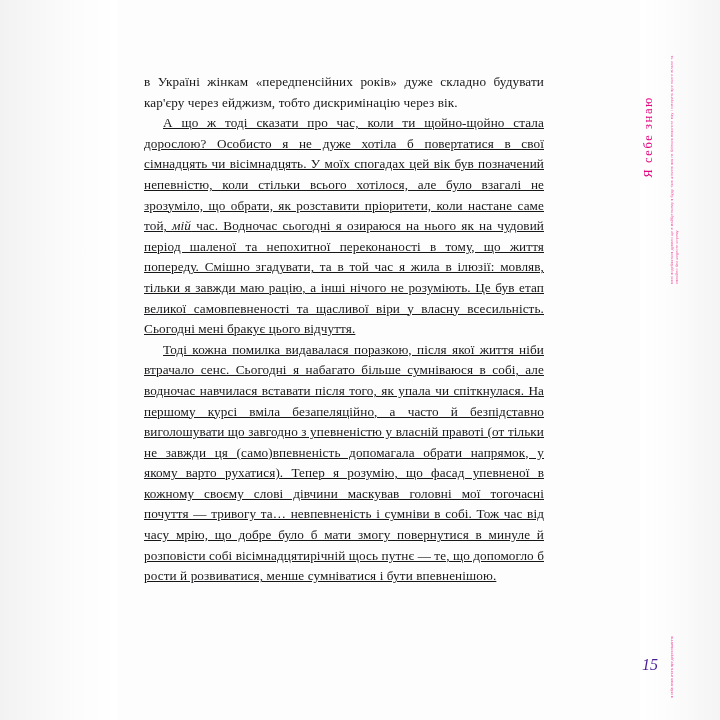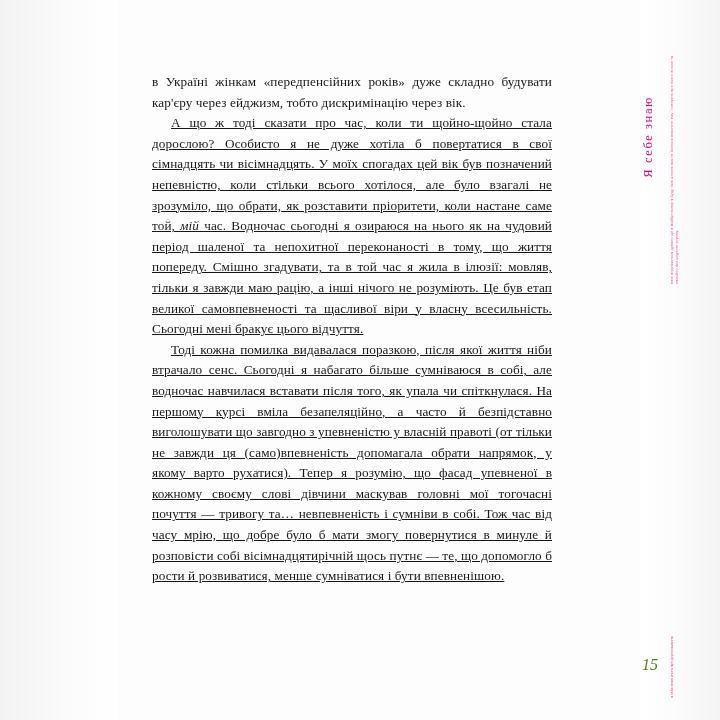--- a/index.html
+++ b/index.html
@@ -39,21 +39,20 @@
   .text-column {
     position: absolute;
     left: 144px;
     top: 72px;
     width: 400px;
     text-align: justify;
     color: #17171a;
     font-size: 13.2px;
     line-height: 20.6px;
     letter-spacing: 0.1px;
-    margin-left: 8px;
   }
 
   .para {
     margin: 0;
     text-indent: 0;
   }
   .para.indent {
     text-indent: 19px;
     text-decoration: underline;
   }
@@ -109,21 +108,21 @@
     overflow: hidden;
   }
 
   .folio {
     position: absolute;
     right: 62px;
     bottom: 46px;
     font-family: "Liberation Serif", serif;
     font-size: 16px;
     font-style: italic;
-    color: #4d7c0f;
+    color: #4c1d95;
   }
 </style>
 </head>
 <body>
 
 <div class="page">
 
   <div class="page-edge-left"></div>
   <div class="page-edge-right"></div>
 

